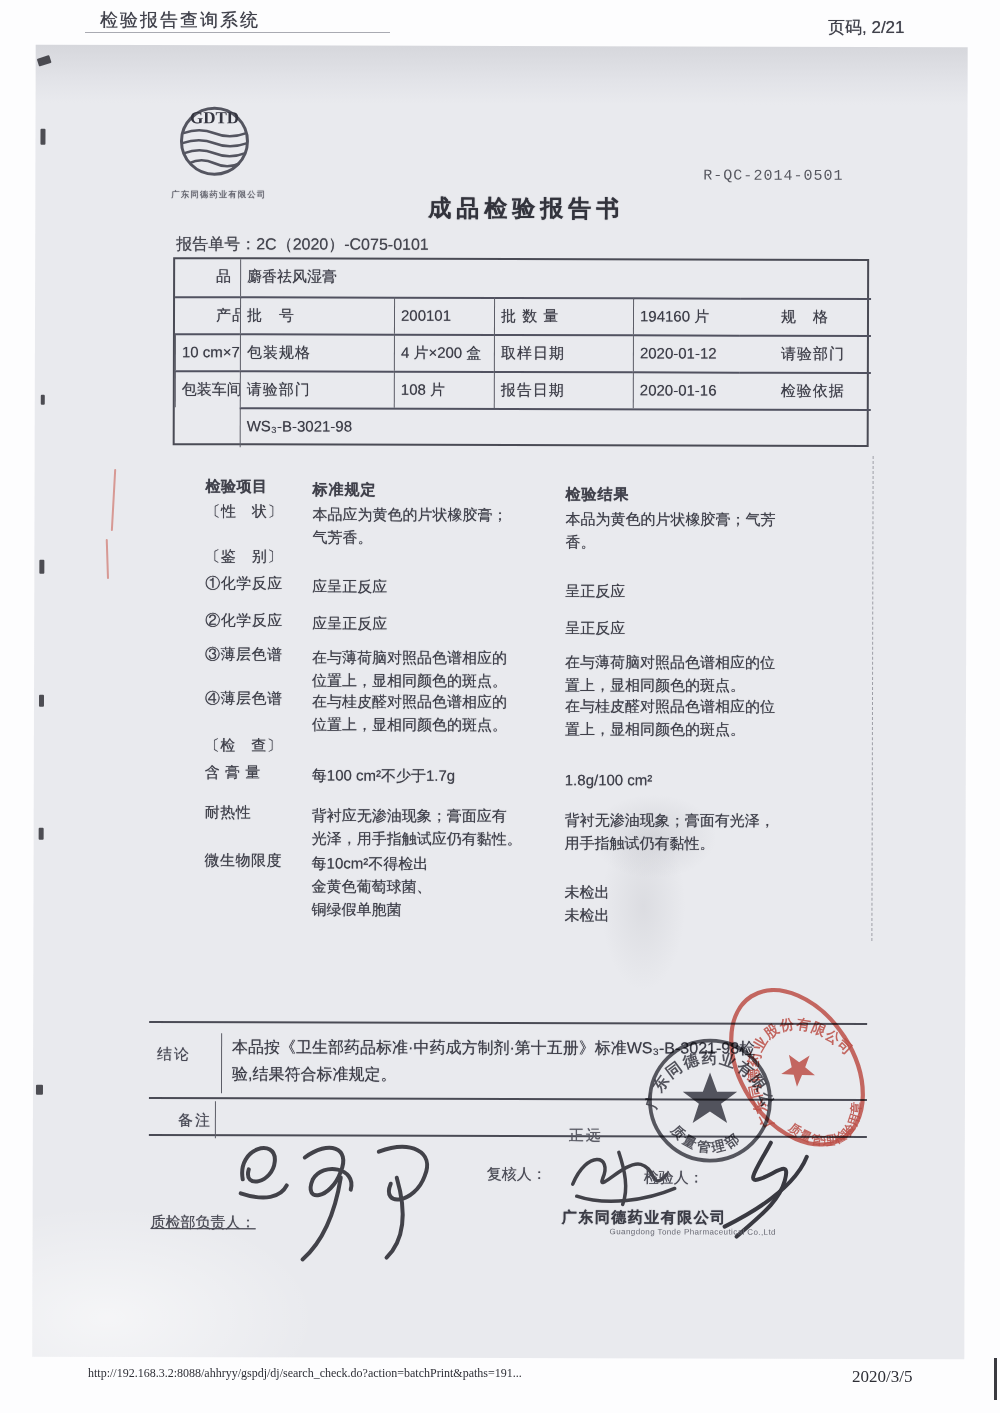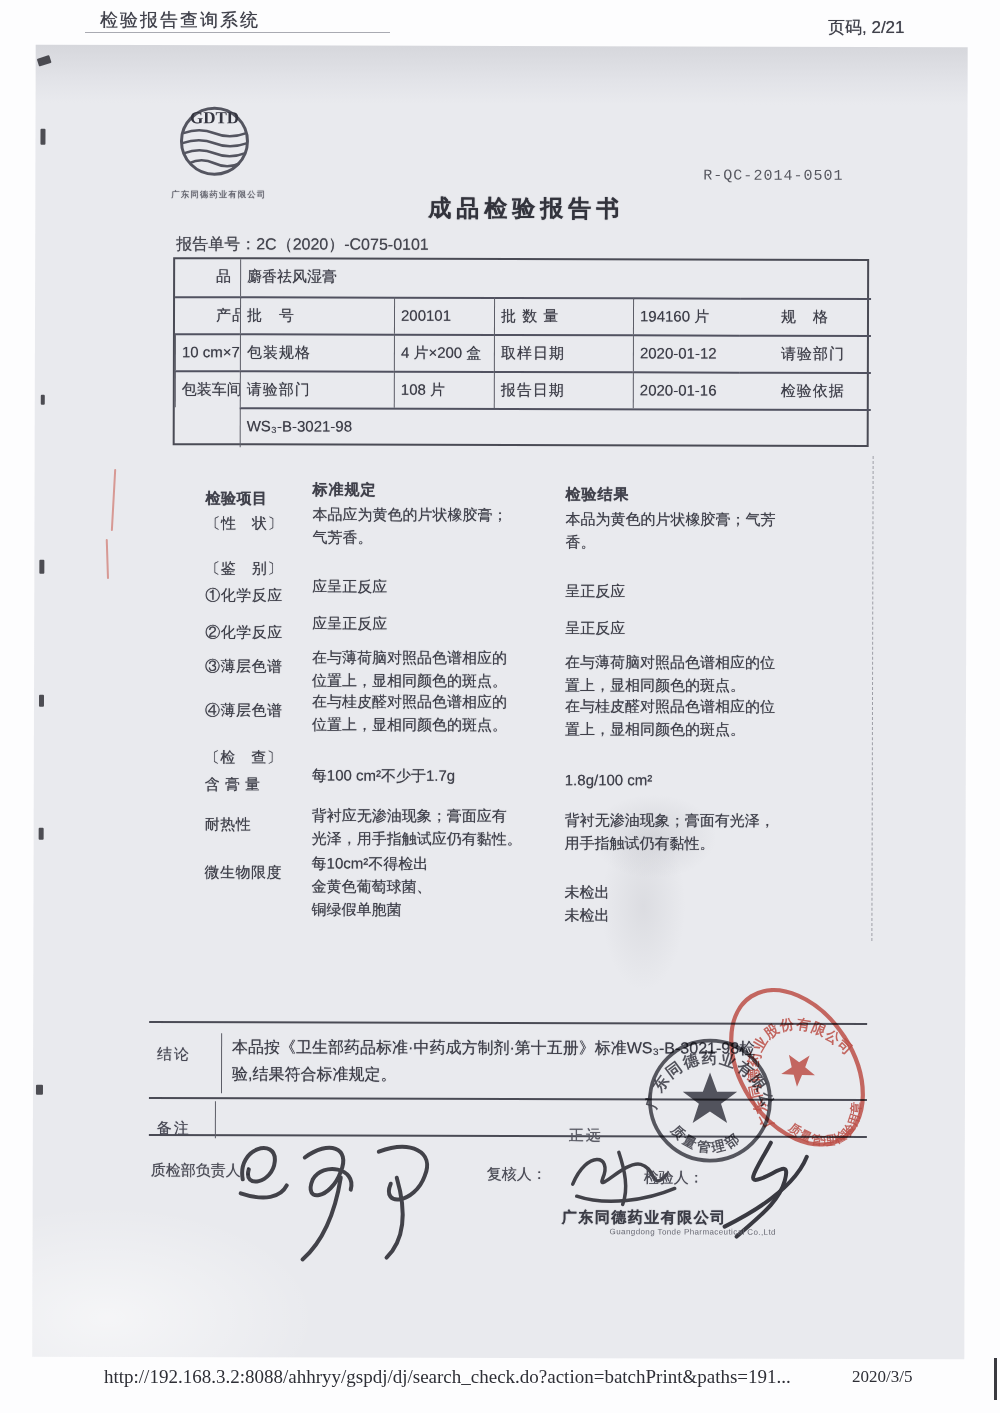--- a/index.html
+++ b/index.html
@@ -3,21 +3,21 @@
 <meta charset="utf-8">
 <style>
   * { margin:0; padding:0; box-sizing:border-box; }
   body { background:#ffffff; font-family:"Liberation Sans", sans-serif; }
   .page { position:relative; width:1000px; height:1413px; background:#fdfdfe; overflow:hidden; }
 
   
   .hdr-title { position:absolute; left:100px; top:8px; font-size:18px; color:#55565e; letter-spacing:2px; }
   .hdr-line  { position:absolute; left:85px; top:32px; width:305px; height:1px; background:#a9aab2; }
   .hdr-page  { position:absolute; left:828px; top:16px; font-size:17px; color:#4c4d55; }
-  .ftr-url   { position:absolute; left:88px; top:1366px; font-size:19px; color:#2e2f36; font-family:"Liberation Serif", serif;margin-left:16px; }
+  .ftr-url   { position:absolute; left:88px; top:1366px; font-size:12px; color:#2e2f36; font-family:"Liberation Serif", serif; }
   .ftr-date  { position:absolute; left:852px; top:1367px; font-size:17px; color:#2e2f36; font-family:"Liberation Serif", serif; }
 
   
   .scan { position:absolute; left:34px; top:46px; width:932px; height:1312px;
     background:
       radial-gradient(ellipse 90px 60px at 620px 790px, rgba(100,100,112,.14), transparent 70%),
       radial-gradient(ellipse 60px 120px at 610px 860px, rgba(100,100,112,.10), transparent 70%),
       radial-gradient(ellipse 300px 160px at 8% 97%, rgba(255,255,255,.55), transparent 70%),
       linear-gradient(180deg, #d6d7dc 0px, #e2e3e8 34px, #e9eaee 58px, #e9eaee 100%);
     transform: rotate(.15deg);
@@ -36,21 +36,21 @@
     display:grid; grid-template-columns:65px 154px 100px 139px 107px 131px; grid-template-rows:37px 37px 37px 37px 40px;
     border:2px solid #4a4b55; font-size:15px; }
   .info-table > div { border-top:2px solid #515260; border-left:1px solid #5c5d67; padding:8px 4px 0 6px; color:#3c3d47; text-shadow:0 0 .7px rgba(70,70,82,.7); overflow:hidden; white-space:nowrap; }
   .info-table > div.r0 { border-top:none; }
   .info-table > div.c0 { border-left:none;padding-left:41px; }
   .span5 { grid-column:2 / span 5; }
   .lbl { letter-spacing:1px; }
 
   
   .insp-row { position:absolute; left:171px; width:670px; font-size:15px; }
-  .insp-row .ci { position:absolute; left:0; top:12px; width:105px; letter-spacing:.5px; }
+  .insp-row .ci { position:absolute; left:0; top:0; width:105px; letter-spacing:.5px; }
   .insp-row .cs { position:absolute; left:107px; top:0; width:262px; line-height:23px; }
   .insp-row .cr { position:absolute; left:360px; top:4px; width:305px; line-height:23px; }
   .insp-row .cr.down { top:28px; }
   .insp-hd { font-weight:700; letter-spacing:1px; }
   .dash-v { position:absolute; left:838px; top:409px; height:485px; width:0; border-left:1px dashed #85868f; opacity:.75; }
   .redmark { position:absolute; background:rgba(198,72,58,.5); border-radius:2px; }
 
   
   .concl-table { position:absolute; left:116px; top:976px; width:718px; height:115px; border-top:2px solid #4a4b55; border-bottom:2px solid #4a4b55; }
   .concl-row1 { position:absolute; left:0; top:0; width:718px; height:76px; border-bottom:2px solid #4a4b55; }
@@ -208,26 +208,26 @@
     <div class="dash-v"></div>
     <div class="redmark" style="left:78px; top:424px; width:2px; height:62px; transform:rotate(3deg);"></div>
     <div class="redmark" style="left:72px; top:494px; width:2px; height:40px; transform:rotate(-2deg);"></div>
 
     <div class="concl-table">
       <div class="concl-row1">
         <div class="concl-lbl" style="top:22px;">结论</div>
         <div class="concl-body pre">本品按《卫生部药品标准·中药成方制剂·第十五册》标准WS₃-B-3021-98检
 验,结果符合标准规定。</div>
       </div>
-      <div class="concl-lbl" style="top:96px;">备注</div>
+      <div class="concl-lbl" style="top:88px;margin-left:21px;">备注</div>
       <div class="vline-concl"></div>
       <div class="remark-val t" style="position:absolute;">正远</div>
     </div>
 
-    <div class="sig-label" style="left:118px; top:1116px;">质检部负责人：</div>
+    <div class="sig-label" style="left:118px; top:1168px;text-decoration:underline;">质检部负责人：</div>
     <svg class="sig-svg" style="left:196px; top:1082px;" width="250" height="140" viewBox="0 0 250 140">
       <g stroke="#2b2b33" stroke-width="4" fill="none" stroke-linecap="round" opacity=".88">
         <path d="M14 52 C8 20 48 10 46 34 C44 56 14 62 20 42 M12 66 C36 74 52 70 58 58"></path>
         <path d="M76 30 C100 12 122 20 112 44 C102 72 74 76 84 52 C94 34 128 40 122 62"></path>
         <path d="M150 24 C182 12 206 24 196 48 C186 76 152 80 162 56"></path>
         <path d="M112 50 C106 88 92 116 74 132"></path>
         <path d="M168 50 C178 84 176 112 158 130"></path>
       </g>
     </svg>
     <div class="sig-label" style="left:454px; top:1119px;">复核人：</div>

